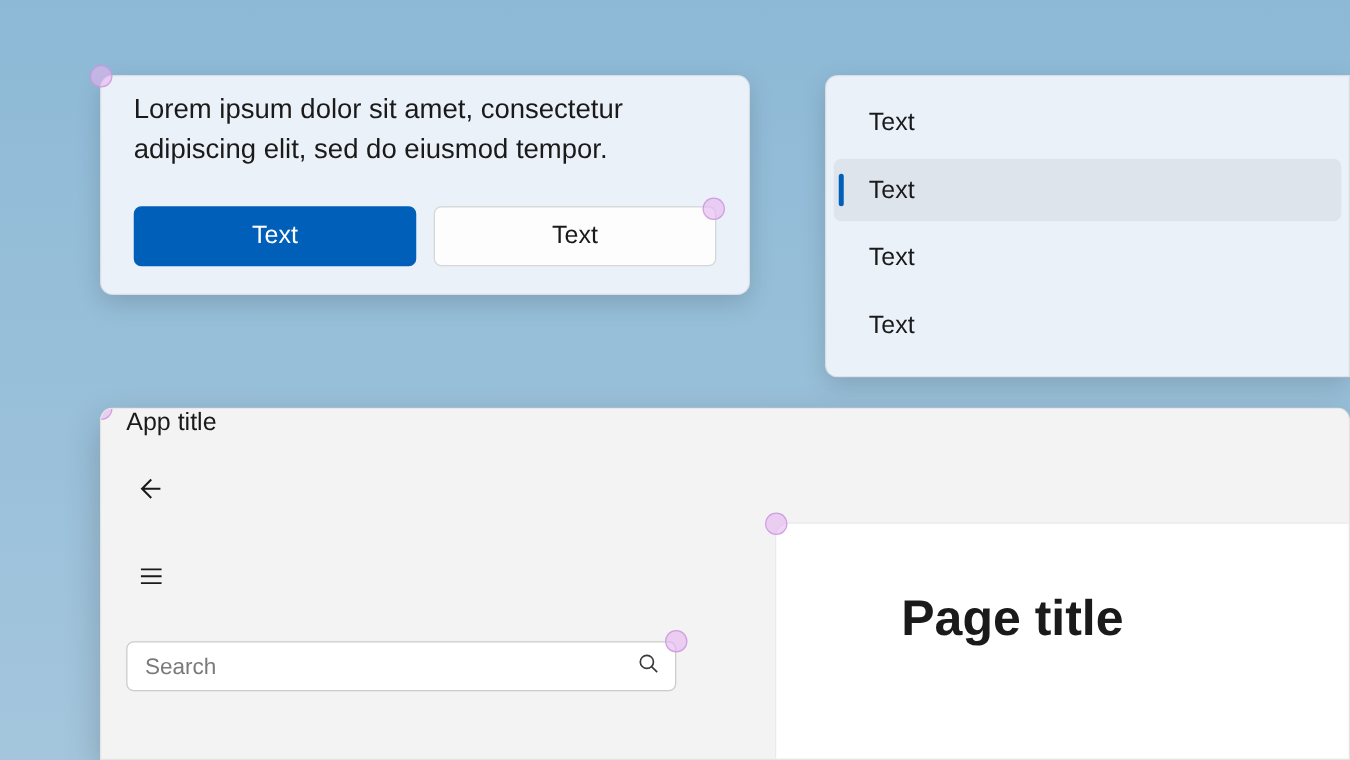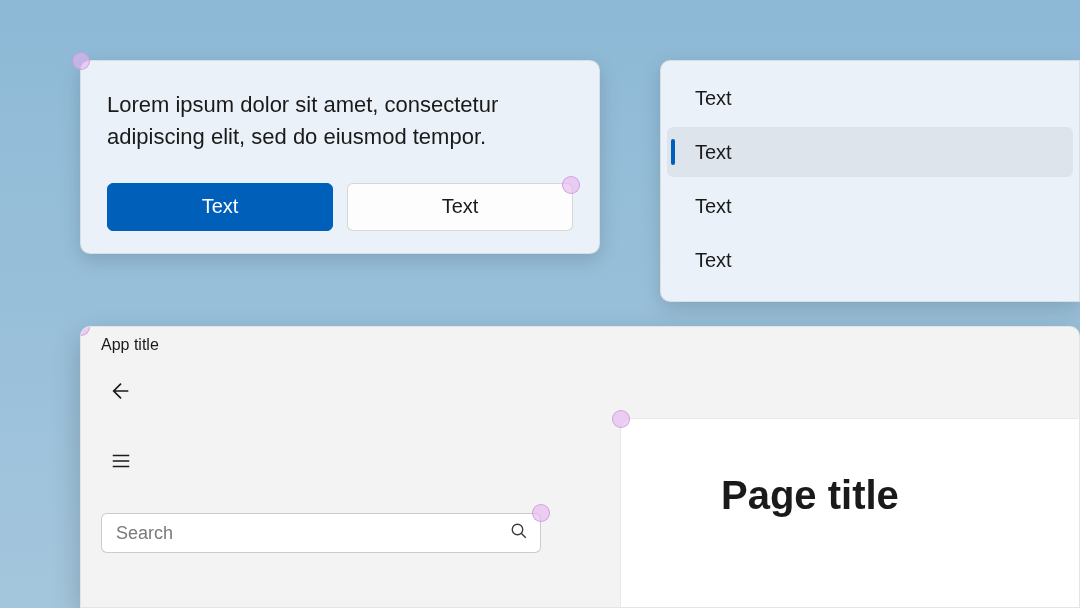--- a/index.html
+++ b/index.html
@@ -22,21 +22,21 @@
   }
 
   
   .dialog {
     position: absolute;
     left: 80px; top: 60px;
     width: 520px;
     background: #eaf1f8;
     border: 1px solid rgba(0,0,0,0.08);
     border-radius: 10px;
-    padding: 28px 26px 22px 26px;
+    padding: 10px 26px 22px 26px;
     box-shadow: 0 6px 20px rgba(0,0,0,0.15);
   }
   .dialog-text {
     font-size: 22px;
     line-height: 1.45;
     color: #1a1a1a;
     margin-bottom: 30px;
   }
   .dialog-buttons {
     display: flex;
@@ -111,23 +111,22 @@
     border: 1px solid rgba(0,0,0,0.06);
     border-radius: 10px 10px 0 0;
     box-shadow: 0 10px 30px rgba(0,0,0,0.2);
     display: flex;
     flex-direction: column;
     overflow: hidden;
   }
   .app-titlebar {
     height: 36px;
     display: flex;
-    align-items: center;
     padding-left: 20px;
-    font-size: 16px;
+    font-size: 20px;
     color: #1a1a1a;
   }
   .app-body {
     flex: 1;
     display: flex;
   }
   .nav-pane {
     width: 480px;
     padding: 10px 20px 0 20px;
     display: flex;

